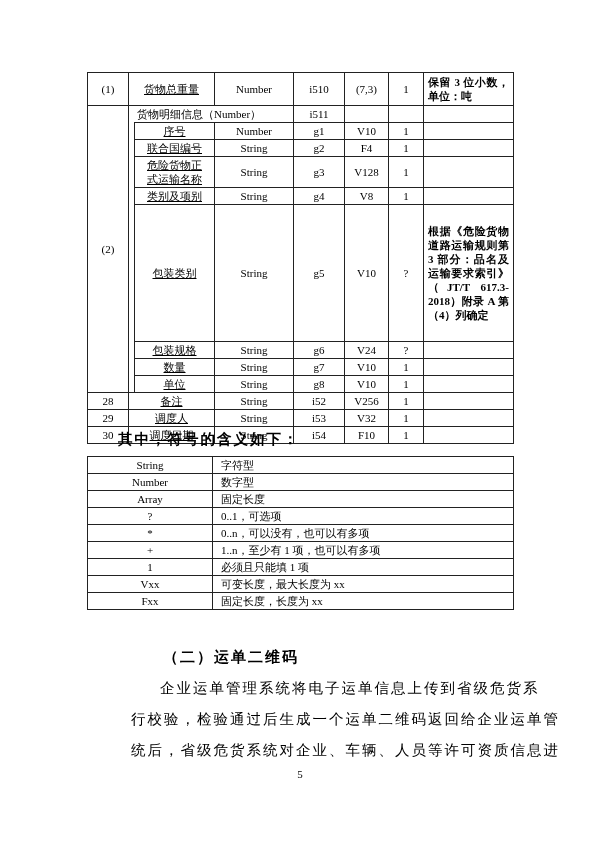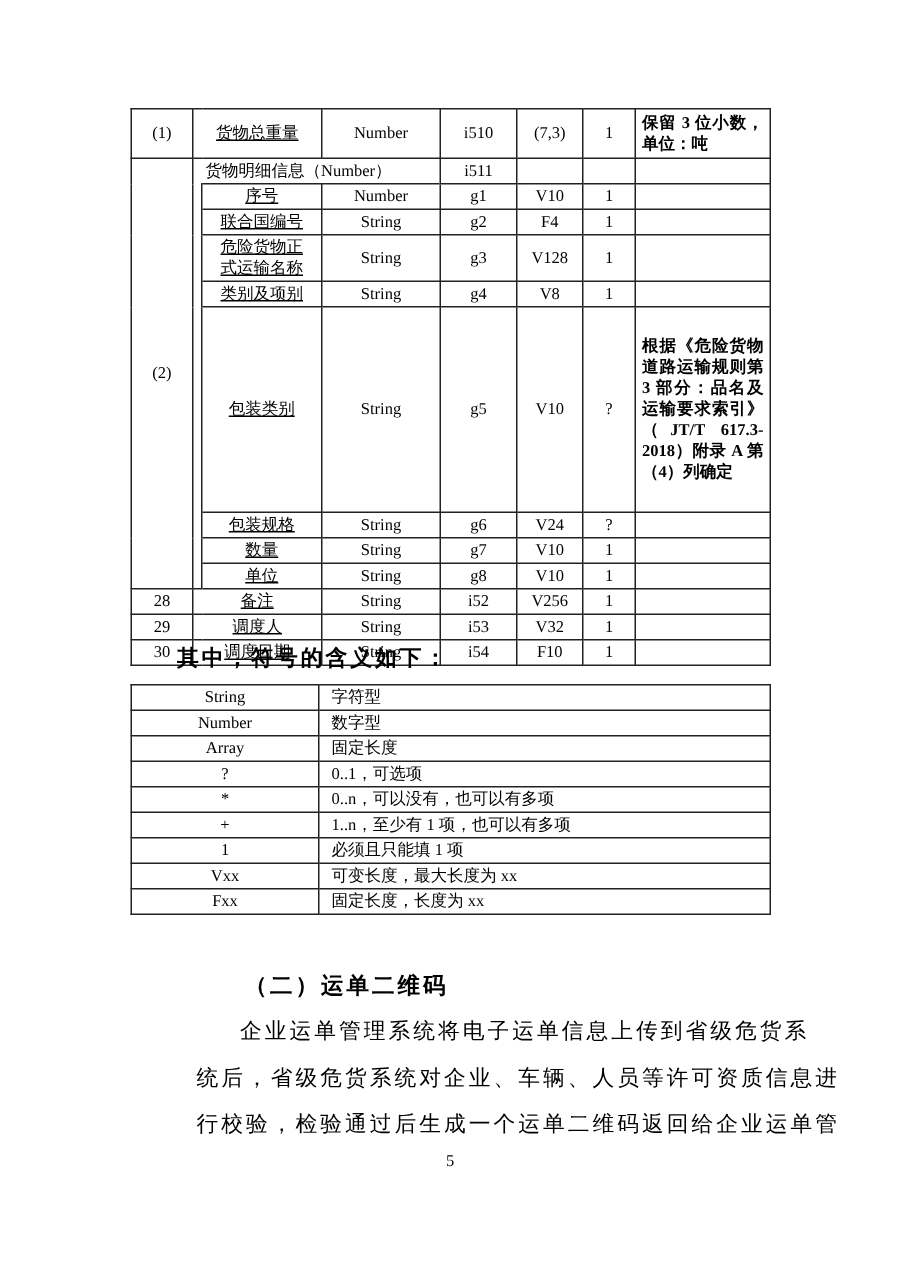--- a/index.html
+++ b/index.html
@@ -208,19 +208,19 @@
     <tr>
       <td class="sym">Fxx</td>
       <td class="mean">固定长度，长度为 xx</td>
     </tr>
   </tbody>
     </table>
 
   <div class="heading">（二）运单二维码</div>
   <div class="para">
     <div class="pline first">企业运单管理系统将电子运单信息上传到省级危货系</div>
+    <div class="pline">行校验，检验通过后生成一个运单二维码返回给企业运单管</div>
     <div class="pline">统后，省级危货系统对企业、车辆、人员等许可资质信息进</div>
-    <div class="pline">行校验，检验通过后生成一个运单二维码返回给企业运单管</div>
   </div>
 
   <div class="pagenum">5</div>
 
 </div>
 
 </body></html>

